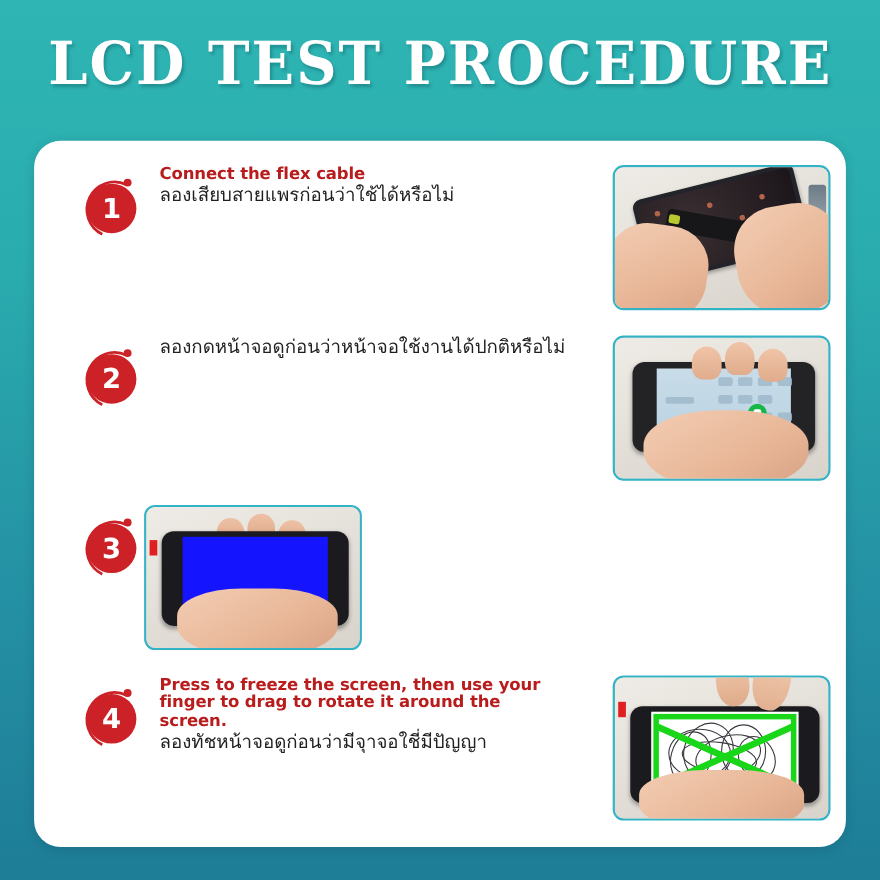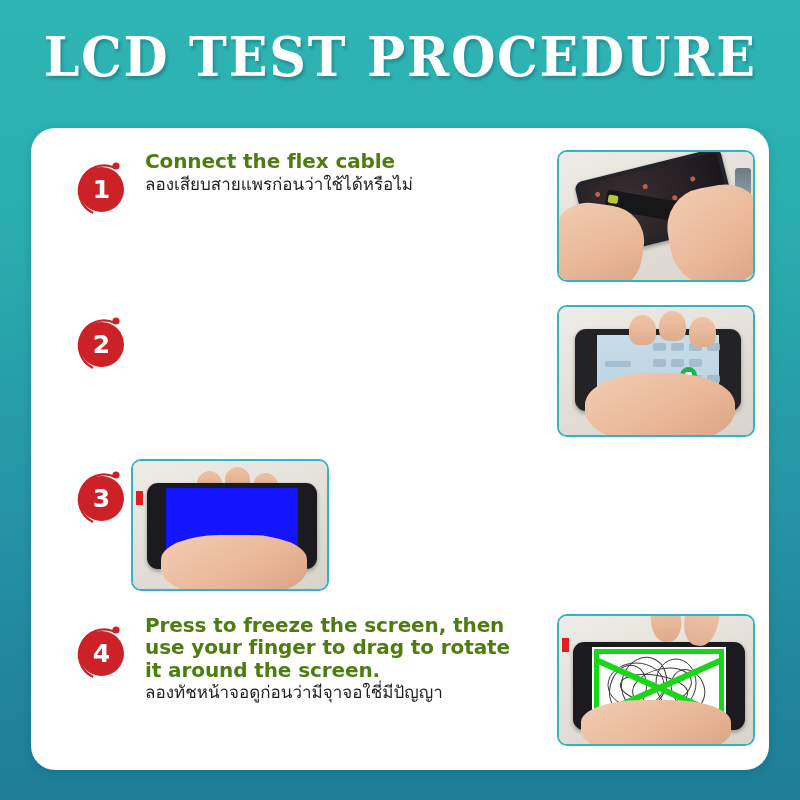--- a/index.html
+++ b/index.html
@@ -93,23 +93,23 @@
   }
 
   .step-text {
     padding-left: 14px;
     padding-top: 8px;
     flex: 1 1 auto;
     min-width: 0;
   }
 
   .step-title {
-    font-size: 20px;
+    font-size: 15px;
     font-weight: 700;
-    color: #4d7c0f;
+    color: #b91c1c;
     line-height: 1.13;
     letter-spacing: -0.1px;
     max-width: 370px;
   }
 
   .step-sub {
     margin-top: 1px;
     font-size: 17px;
     font-weight: 400;
     color: #1f1f1f;
@@ -245,20 +245,21 @@
 
   <div class="step">
     <div class="badge-wrap">
       <svg class="badge-arc" viewBox="0 0 58 58">
         <path d="M46 10 A25 25 0 1 0 24 55" fill="none" stroke="#cc2127" stroke-width="2.4"></path>
         <circle cx="47" cy="8" r="3.6" fill="#cc2127"></circle>
       </svg>
       <div class="badge-circle">2</div>
     </div>
     <div class="step-text">
+      <div class="step-sub">ลองกดหน้าจอดูก่อนว่าหน้าจอใช้งานได้ปกติหรือไม่</div>
     </div>
     <div class="photo">
       <div class="ph-bg"></div>
       <div class="phone-body p2-phone">
         <div class="p2-scr">
           <div class="key" style="left:56px;top:8px;"></div>
           <div class="key" style="left:74px;top:8px;"></div>
           <div class="key" style="left:92px;top:8px;"></div>
           <div class="key" style="left:110px;top:8px;"></div>
           <div class="key" style="left:56px;top:24px;"></div>

